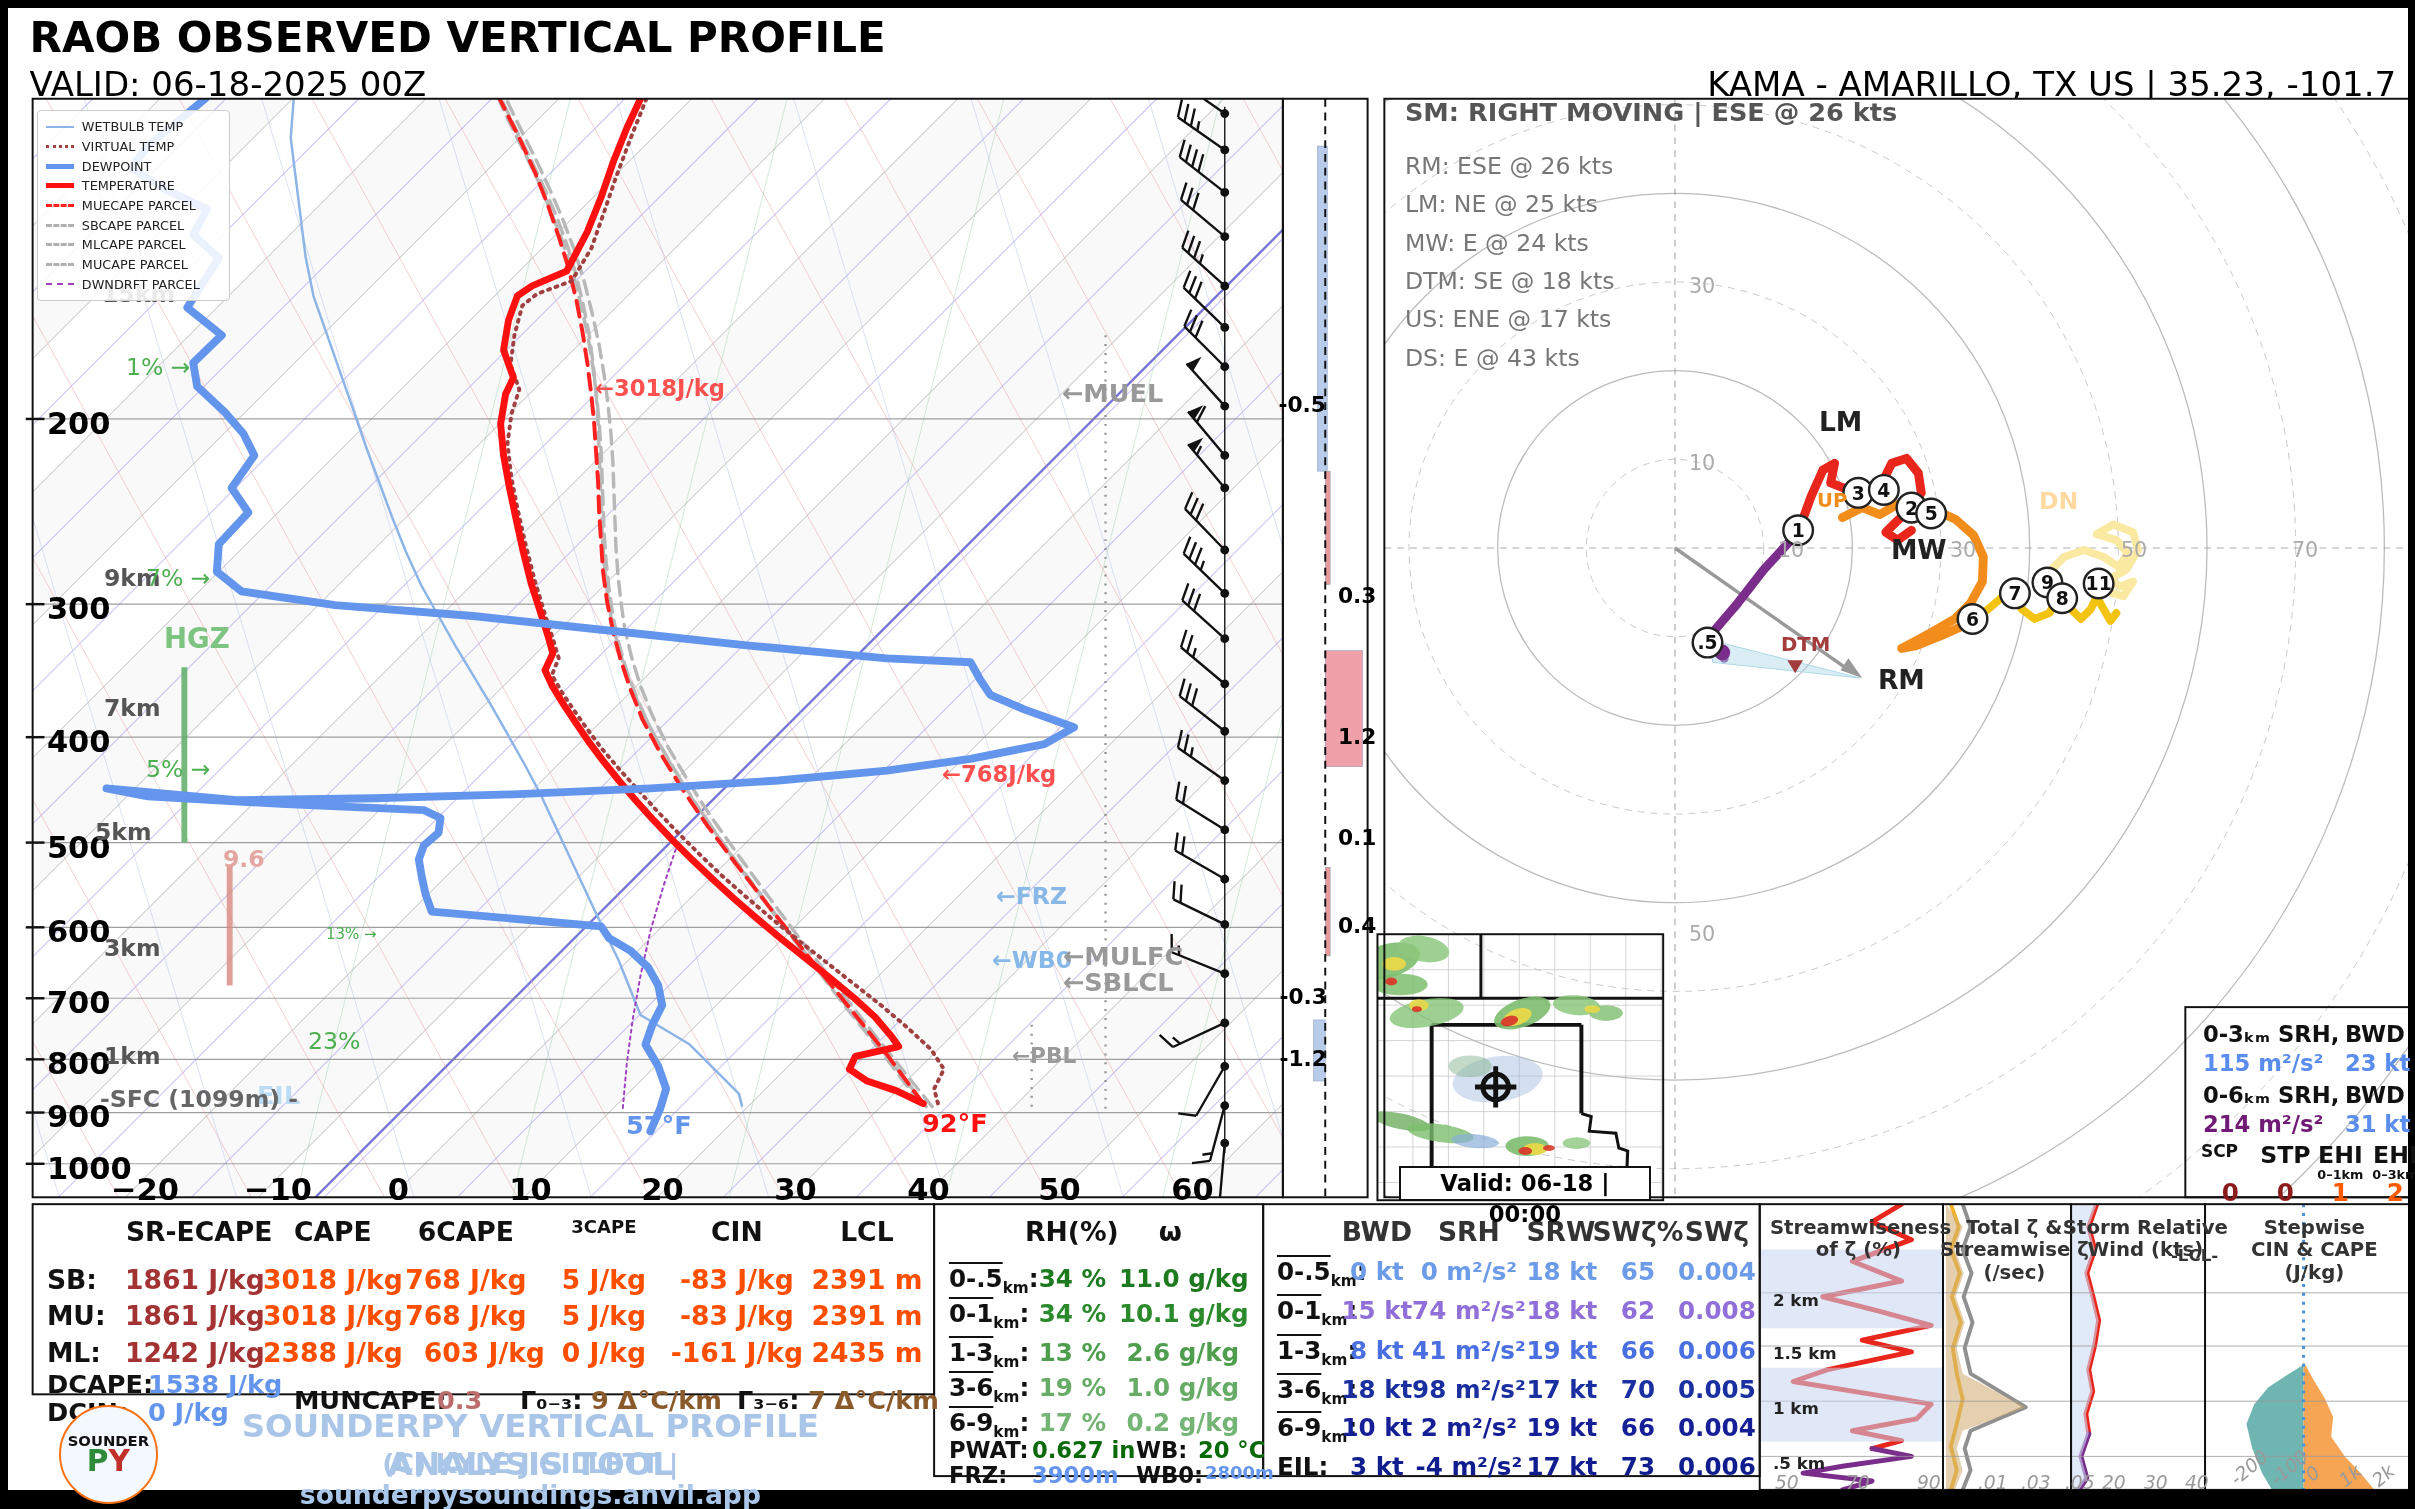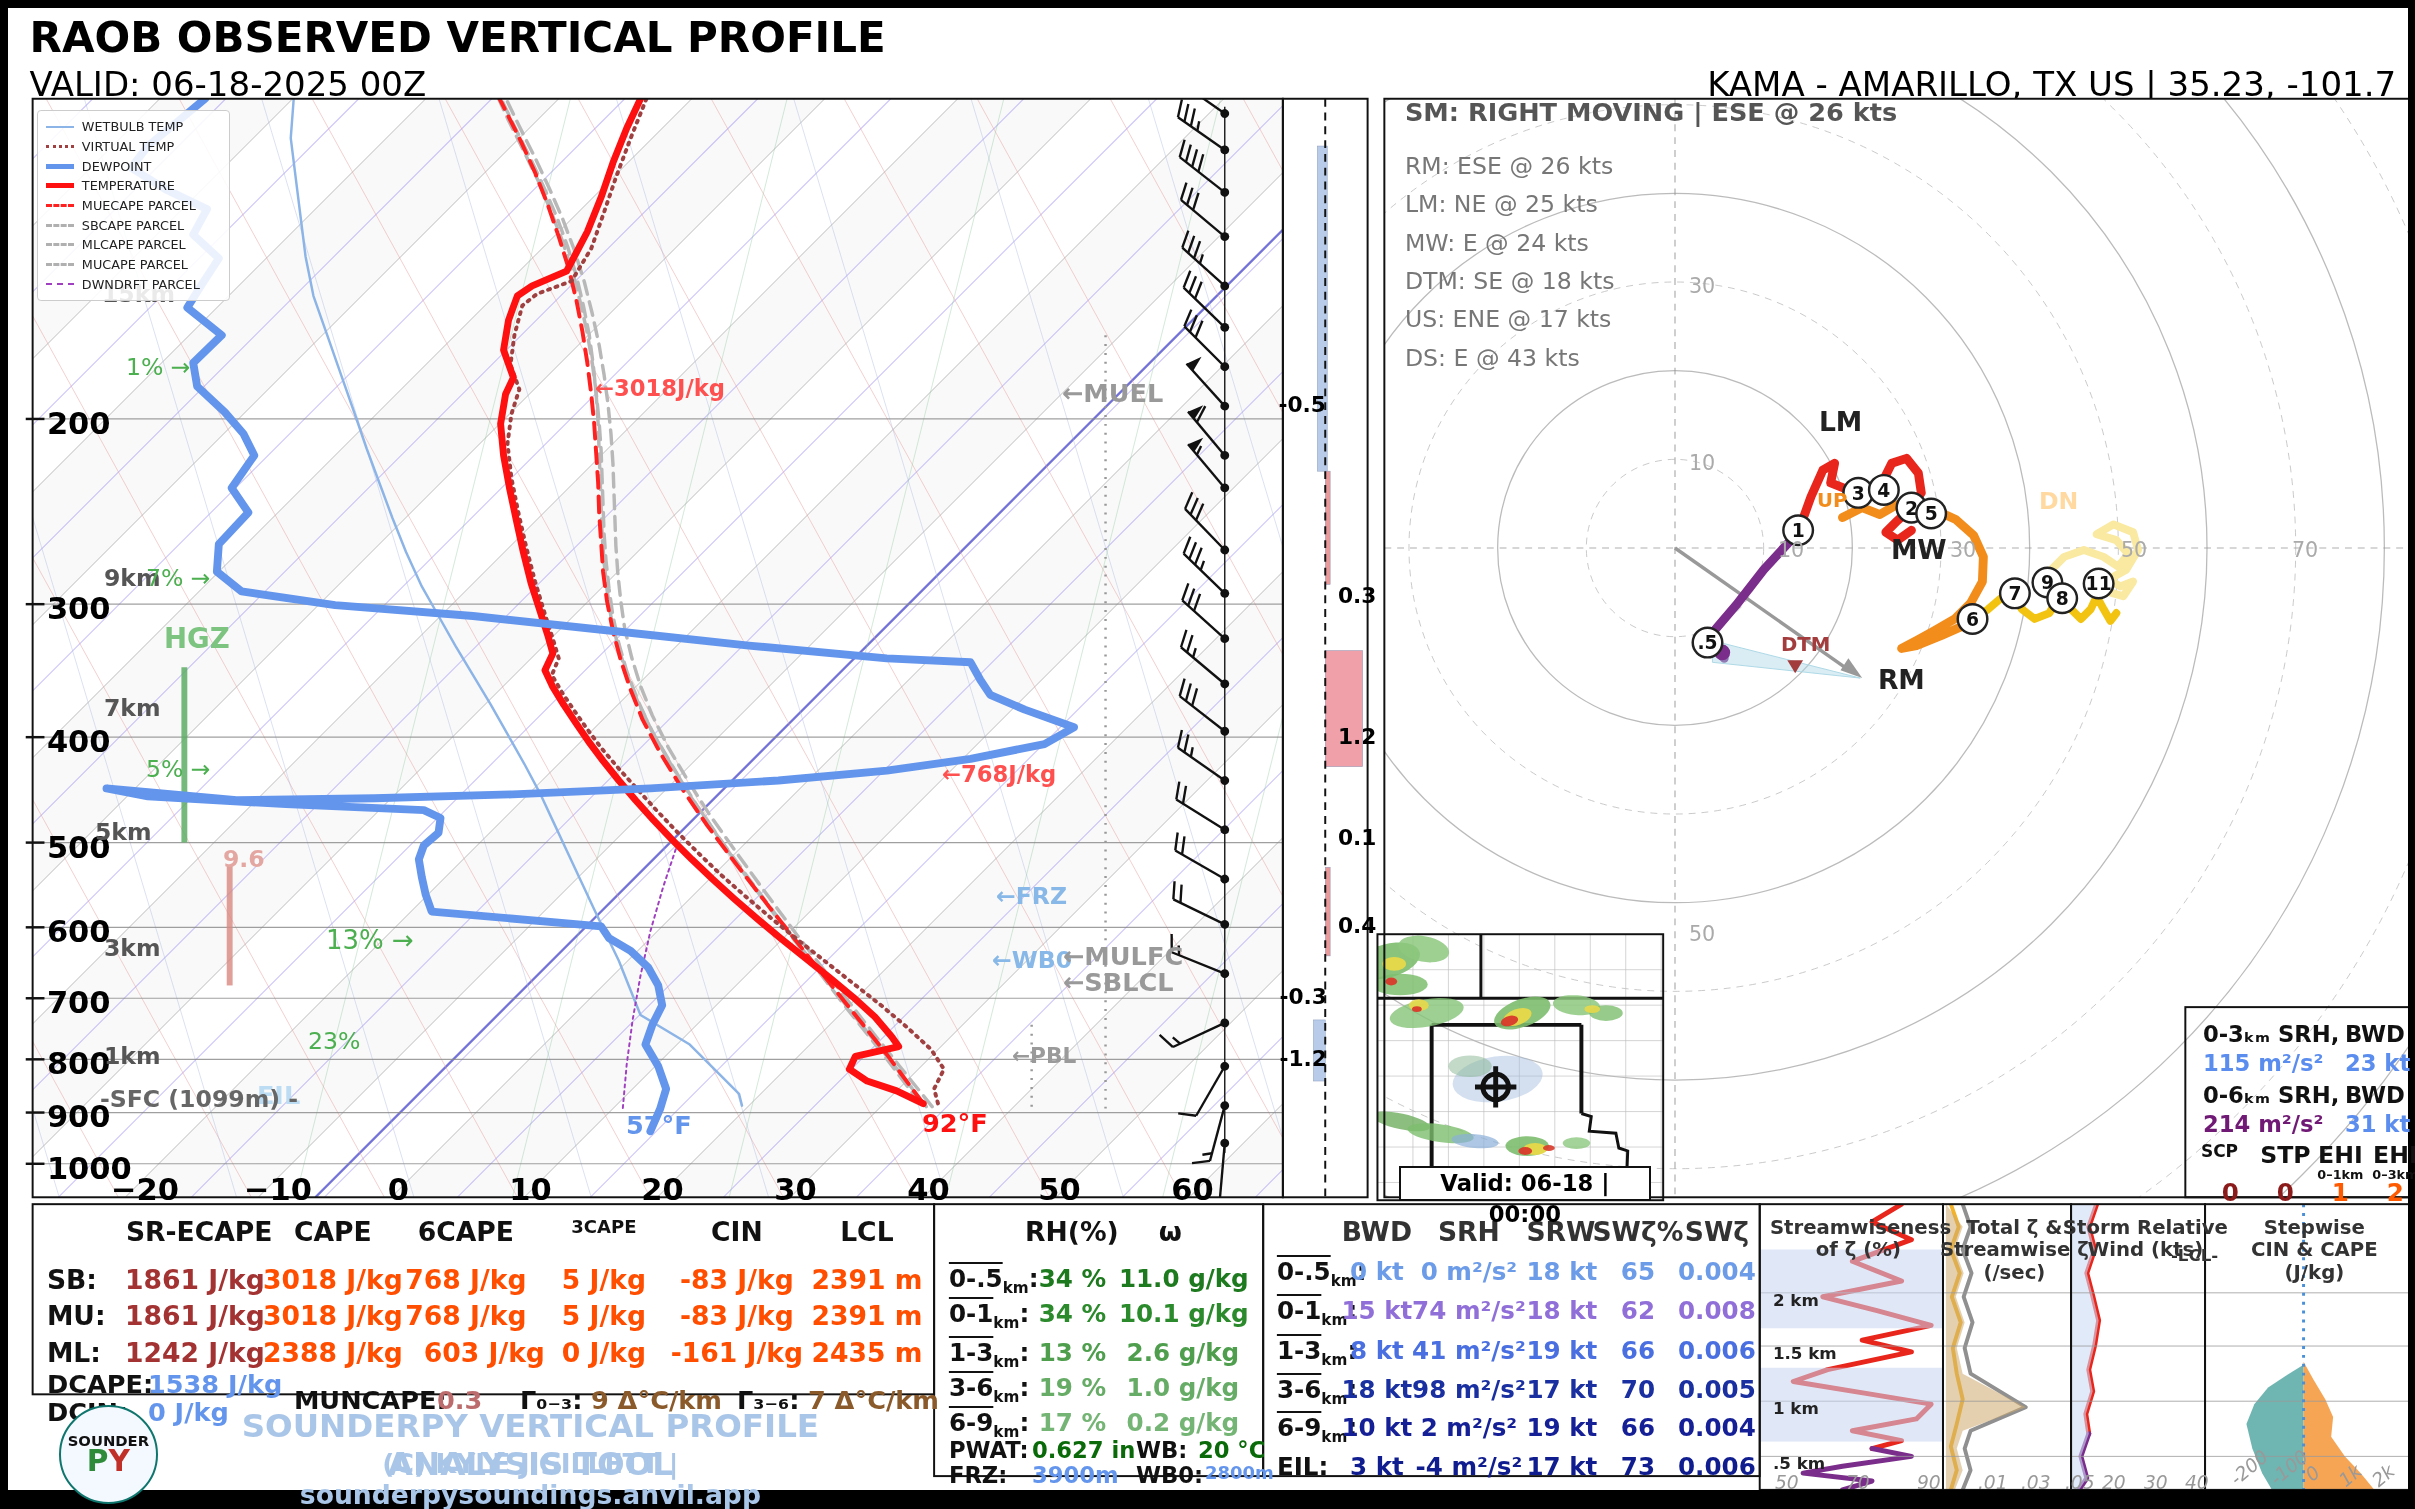--- a/index.html
+++ b/index.html
@@ -9,21 +9,21 @@
   .b{font-weight:bold;}
   svg{position:absolute;left:0;top:0;}
   #legend{position:absolute;left:29.6px;top:102px;width:175px;background:rgba(255,255,255,0.88);border:1px solid #ccc;border-radius:3.9px;padding:5.9px 7.9px;z-index:5;}
   .leg-row{display:flex;align-items:center;height:19.7px;}
   .leg-samp{width:27.6px;margin-right:7.9px;border-top-style:solid;}
   .leg-txt{font-size:12.8px;color:#222;font-weight:500;}
   .ol{text-decoration:overline;}
   sub{font-size:62%;}
   #footer-title{position:absolute;left:148px;top:1399px;width:749px;text-align:center;color:#A9C6E8;font-weight:bold;font-size:32.5px;}
   #footer-credit{position:absolute;left:148px;top:1440px;width:749px;text-align:center;color:#A9C6E8;font-weight:bold;font-size:26.6px;}
-  #logo{position:absolute;left:51px;top:1397px;width:95px;height:95px;border-radius:50%;border:2px solid #0f766e;background:#f4f8ff;text-align:center;overflow:hidden;}
+  #logo{position:absolute;left:51px;top:1397px;width:95px;height:95px;border-radius:50%;border:2px solid #f97316;background:#f4f8ff;text-align:center;overflow:hidden;}
   #logo .l1{font-size:14.8px;font-weight:bold;color:#111;margin-top:25.6px;letter-spacing:0px;}
   #logo .l2{font-size:29.6px;font-weight:bold;margin-top:-5.9px;}
   #valid-box{position:absolute;left:1391px;top:1158px;width:248px;height:31.5px;background:#fff;border:2px solid #111;font-weight:bold;font-size:22.7px;text-align:center;line-height:31.5px;z-index:6;}
 </style>
 </head>
 <body>
 
 <div id="page">
   <div id="canvas">
 
@@ -631,21 +631,21 @@
         <div class="lbl" style="left:1163px;top:1166px;font-size:30.5px;color:#000;font-weight:bold;width:43px;text-align:center;">60</div>
         <div class="lbl" style="left:94px;top:274px;font-size:23.6px;color:#555;font-weight:bold;">15km</div>
         <div class="lbl" style="left:96px;top:558px;font-size:23.6px;color:#555;font-weight:bold;">9km</div>
         <div class="lbl" style="left:96px;top:688px;font-size:23.6px;color:#555;font-weight:bold;">7km</div>
         <div class="lbl" style="left:87px;top:812px;font-size:23.6px;color:#555;font-weight:bold;">5km</div>
         <div class="lbl" style="left:96px;top:928px;font-size:23.6px;color:#555;font-weight:bold;">3km</div>
         <div class="lbl" style="left:96px;top:1036px;font-size:23.6px;color:#555;font-weight:bold;">1km</div>
         <div class="lbl" style="left:118px;top:347px;font-size:23.6px;color:#4CAF50;">1% →</div>
         <div class="lbl" style="left:138px;top:558px;font-size:23.6px;color:#4CAF50;">7% →</div>
         <div class="lbl" style="left:138px;top:749px;font-size:23.6px;color:#4CAF50;">5% →</div>
-        <div class="lbl" style="left:318px;top:919px;font-size:26px;color:#4CAF50;">13% →</div>
+        <div class="lbl" style="left:318px;top:919px;font-size:15px;color:#4CAF50;">13% →</div>
         <div class="lbl" style="left:300px;top:1021px;font-size:23.6px;color:#4CAF50;">23%</div>
         <div class="lbl" style="left:1054px;top:372px;font-size:25.6px;color:#999999;font-weight:bold;">←MUEL</div>
         <div class="lbl" style="left:587px;top:369px;font-size:22.7px;color:#FF5050;font-weight:bold;">←3018J/kg</div>
         <div class="lbl" style="left:934px;top:755px;font-size:22.7px;color:#FF5050;font-weight:bold;">←768J/kg</div>
         <div class="lbl" style="left:988px;top:876px;font-size:23.6px;color:#88B8E8;font-weight:bold;">←FRZ</div>
         <div class="lbl" style="left:984px;top:940px;font-size:23.6px;color:#88B8E8;font-weight:bold;">←WB0</div>
         <div class="lbl" style="left:1055px;top:935px;font-size:25.6px;color:#999999;font-weight:bold;">←MULFC</div>
         <div class="lbl" style="left:1055px;top:961px;font-size:25.6px;color:#999999;font-weight:bold;">←SBLCL</div>
         <div class="lbl" style="left:1004px;top:1037px;font-size:21.7px;color:#9A9A9A;font-weight:bold;">←PBL</div>
         <div class="lbl" style="left:156px;top:617px;font-size:27.6px;color:#7CC47F;font-weight:bold;">HGZ</div>

